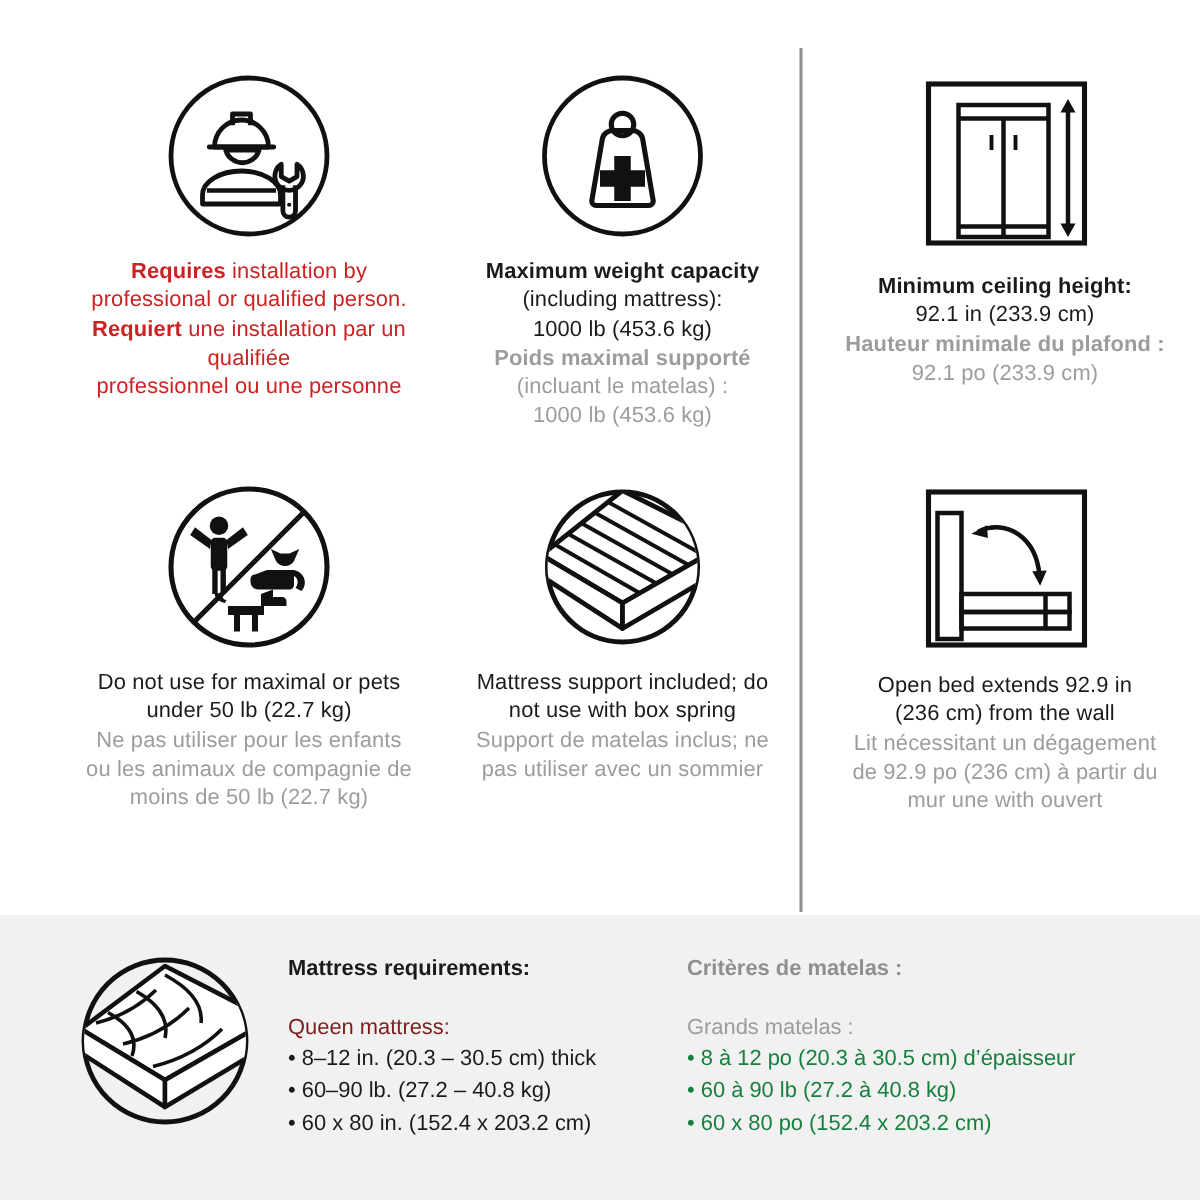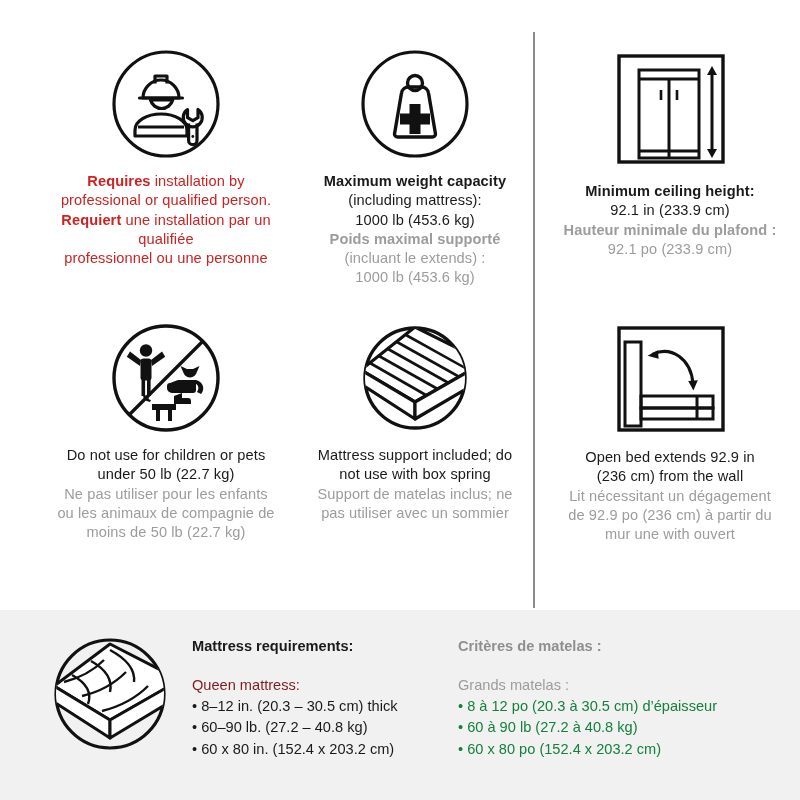--- a/index.html
+++ b/index.html
@@ -186,21 +186,21 @@
           <circle cx="56" cy="35" r="7.5" fill="none" stroke="#111" stroke-width="3.4"></circle>
           <rect x="50.5" y="56" width="11" height="30" fill="#111"></rect>
           <rect x="41" y="65.5" width="30" height="11" fill="#111"></rect>
         </svg>
       </span>
       <div class="caption">
         <span class="line-en bold">Maximum weight capacity</span>
         <span class="line-en">(including mattress):</span>
         <span class="line-en">1000 lb (453.6 kg)</span>
         <span class="line-fr bold">Poids maximal supporté</span>
-        <span class="line-fr">(incluant le extends) :</span>
+        <span class="line-fr">(incluant le matelas) :</span>
         <span class="line-fr">1000 lb (453.6 kg)</span>
       </div>
     </div>
 
     <div class="cell r1 c3">
       <span class="icon-wrap">
         <svg width="122" height="122" viewBox="0 0 122 122">
           <rect x="10" y="8" width="104" height="106" fill="none" stroke="#111" stroke-width="3.4"></rect>
           <rect x="30" y="22" width="60" height="88" fill="none" stroke="#111" stroke-width="3"></rect>
           <line x1="30" y1="31" x2="90" y2="31" stroke="#111" stroke-width="3"></line>
@@ -239,21 +239,21 @@
           <path d="M74 52 l-3.5 -8 6.5 3 h6 l6.5 -3 -3.5 8 a7 7 0 0 1 -12 0 z" fill="#111"></path>
           <path d="M68 58 h18 v10 a3 3 0 0 1 -3 3 h-21 a5 5 0 0 1 -5 -5 v-2 a3 3 0 0 1 3 -3 z" fill="#111"></path>
           <path d="M86 58 c8 2 9 10 5 14 l-4 -2 c3 -4 1 -8 -3 -9 z" fill="#111"></path>
 
           <path d="M42 82 h24 v6 h-4 v11 h-4 v-11 h-8 v11 h-4 v-11 h-4 z" fill="#111"></path>
           <path d="M64 74 l8 -3 v5 h6 a3 3 0 0 1 3 3 v3 h-17 z" fill="#111"></path>
           <path d="M40 80 c-5 -1 -7 -4 -7 -7 l5 1 c0 2 1 4 3 4 z" fill="#111"></path>
         </svg>
       </span>
       <div class="caption">
-        <span class="line-en">Do not use for children or pets</span>
+        <span class="line-en">Do not use for maximal or pets</span>
         <span class="line-en">under 50 lb (22.7 kg)</span>
         <span class="line-fr">Ne pas utiliser pour les enfants</span>
         <span class="line-fr">ou les animaux de compagnie de</span>
         <span class="line-fr">moins de 50 lb (22.7 kg)</span>
       </div>
     </div>
 
     <div class="cell r2 c2">
       <span class="icon-wrap">
         <svg width="124" height="112" viewBox="0 0 124 112">

